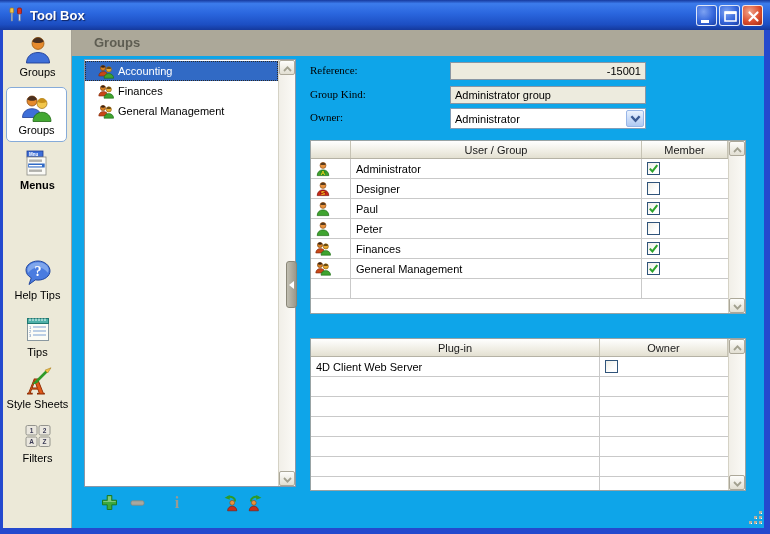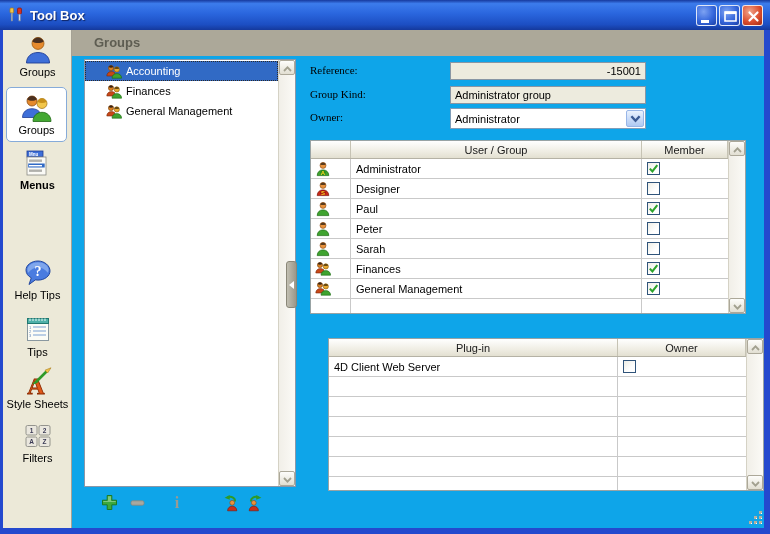--- a/index.html
+++ b/index.html
@@ -23,21 +23,21 @@
   
   .sidebar{position:absolute;left:0;top:0;bottom:0;width:69px;border-right:1px solid #A5A295;background:#ECE9D8;}
   .side-item{position:absolute;left:0;width:69px;text-align:center;cursor:pointer;}
   .side-item.selected{left:3px;width:61px;background:#fff;border:1px solid #86ABD9;border-radius:5px;padding:4px 0 5px;}
   .side-icon{height:32px;display:flex;align-items:center;justify-content:center;}
   .side-label{font-size:11px;color:#000;}
   
   .group-list{position:absolute;left:81px;top:29px;width:212px;height:428px;background:#fff;
               border:1px solid #8A97A8;display:flex;}
   .gl-items{flex:1;overflow:hidden;padding-top:1px;}
-  .gl-item{height:20px;display:flex;align-items:center;gap:4px;padding-left:21px;cursor:pointer;}
+  .gl-item{height:20px;display:flex;align-items:center;gap:4px;padding-left:13px;cursor:pointer;}
   .gl-item.selected{background:#316AC5;color:#fff;outline:1px dotted #2b2b2b;outline-offset:-1px;}
   .gl-icon{width:16px;height:16px;display:grid;place-items:center;}
   
   .scrollbar{width:17px;border-left:1px solid #D5D2C5;background:linear-gradient(90deg,#F1EFE8,#FBFAF6);
              display:flex;flex-direction:column;}
   .sb-btn{height:15px;background:linear-gradient(180deg,#FDFDFB,#E2DFD2);border:1px solid #ACA899;
           border-radius:2px;display:grid;place-items:center;cursor:pointer;}
   .sb-track{flex:1;}
   
   .splitter{position:absolute;left:283px;top:231px;width:11px;height:47px;border-radius:3px;
@@ -52,21 +52,21 @@
          line-height:16px;padding:0 4px;}
   .field.ref{text-align:right;}
   .combo{position:absolute;left:447px;top:78px;width:196px;height:21px;border:1px solid #7F9DB9;
          background:#fff;display:flex;align-items:center;cursor:pointer;}
   .combo-text{flex:1;padding-left:4px;}
   .combo-btn{width:18px;align-self:stretch;margin:1px;border:1px solid #98B6E8;border-radius:2px;
              background:linear-gradient(180deg,#EAF2FD,#CBDDF9 50%,#AFC9F2);display:grid;place-items:center;}
   
   .xtable{position:absolute;border:1px solid #98A3A4;background:#fff;display:flex;}
   .xtable.members{left:307px;top:110px;width:436px;height:174px;}
-  .xtable.plugins{left:325px;top:308px;width:436px;height:153px;}
+  .xtable.plugins{left:307px;top:308px;width:436px;height:153px;}
   .xt-main{flex:1;display:flex;flex-direction:column;overflow:hidden;}
   .xt-head{height:18px;flex:none;display:flex;background:linear-gradient(180deg,#FFFFFF,#F1EFE6 55%,#E3E0D1);
            border-bottom:1px solid #B5B2A5;color:#1a1a1a;}
   .hc{display:flex;align-items:center;justify-content:center;border-right:1px solid #C6C3B4;}
   .h-icon{width:40px;}
   .h-flex{flex:1;}
   .h-member{width:86px;}
   .h-access{width:128px;}
   .xt-body{flex:1;overflow:hidden;}
   .xt-row{height:20px;display:flex;background:#fff;border-bottom:1px solid #C9C9C9;}
@@ -365,33 +365,20 @@
                   <path d="M2.2 14.6c0-3.6 2.5-5.7 5.8-5.7s5.8 2.1 5.8 5.7z" fill="#3FA32F" stroke="#1A6A10" stroke-width="0.7"></path>
                 </svg>
               </div>
               <div class="c-name">Peter</div>
               <div class="c-member">
                 <div class="cb"></div>
               </div>
             </div>
             <div class="xt-row">
               <div class="c-icon">
-                <svg width="16" height="16" viewBox="0 0 16 16">
-                  <circle cx="8" cy="4.4" r="3" fill="#E8913C" stroke="#8A4A12" stroke-width="0.6"></circle>
-                  <path d="M8 1.4c1.3 0 2.4.8 2.8 2-.8.5-1.8.7-2.8.7s-2-.2-2.8-.7c.4-1.2 1.5-2 2.8-2z" fill="#5A3A1A"></path>
-                  <path d="M2.2 14.6c0-3.6 2.5-5.7 5.8-5.7s5.8 2.1 5.8 5.7z" fill="#3FA32F" stroke="#1A6A10" stroke-width="0.7"></path>
-                </svg>
-              </div>
-              <div class="c-name">Sarah</div>
-              <div class="c-member">
-                <div class="cb"></div>
-              </div>
-            </div>
-            <div class="xt-row">
-              <div class="c-icon">
                 <svg width="16" height="15" viewBox="0 0 16 15">
                   <circle cx="5" cy="4" r="2.6" fill="#D88020" stroke="#7A4210" stroke-width="0.6"></circle>
                   <path d="M5 1.4c1.1 0 2 .7 2.4 1.7-.7.4-1.5.6-2.4.6s-1.7-.2-2.4-.6C3 2.1 3.9 1.4 5 1.4z" fill="#3A2414"></path>
                   <path d="M.8 12c0-2.8 2-4.4 4.6-4.4 1.5 0 2.8.5 3.6 1.5l-1.2 2.9z" fill="#C84818" stroke="#7A2A0A" stroke-width="0.6"></path>
                   <circle cx="10.8" cy="5.4" r="2.6" fill="#E8A830" stroke="#8A5A10" stroke-width="0.6"></circle>
                   <path d="M10.8 2.8c1.1 0 2 .7 2.4 1.7-.7.4-1.5.6-2.4.6s-1.7-.2-2.4-.6c.4-1 1.3-1.7 2.4-1.7z" fill="#6A4A10"></path>
                   <path d="M6 14.2c0-2.9 2.1-4.6 4.8-4.6s4.8 1.7 4.8 4.6z" fill="#3FA32F" stroke="#1A6A10" stroke-width="0.6"></path>
                 </svg>
               </div>
               <div class="c-name">Finances</div>

